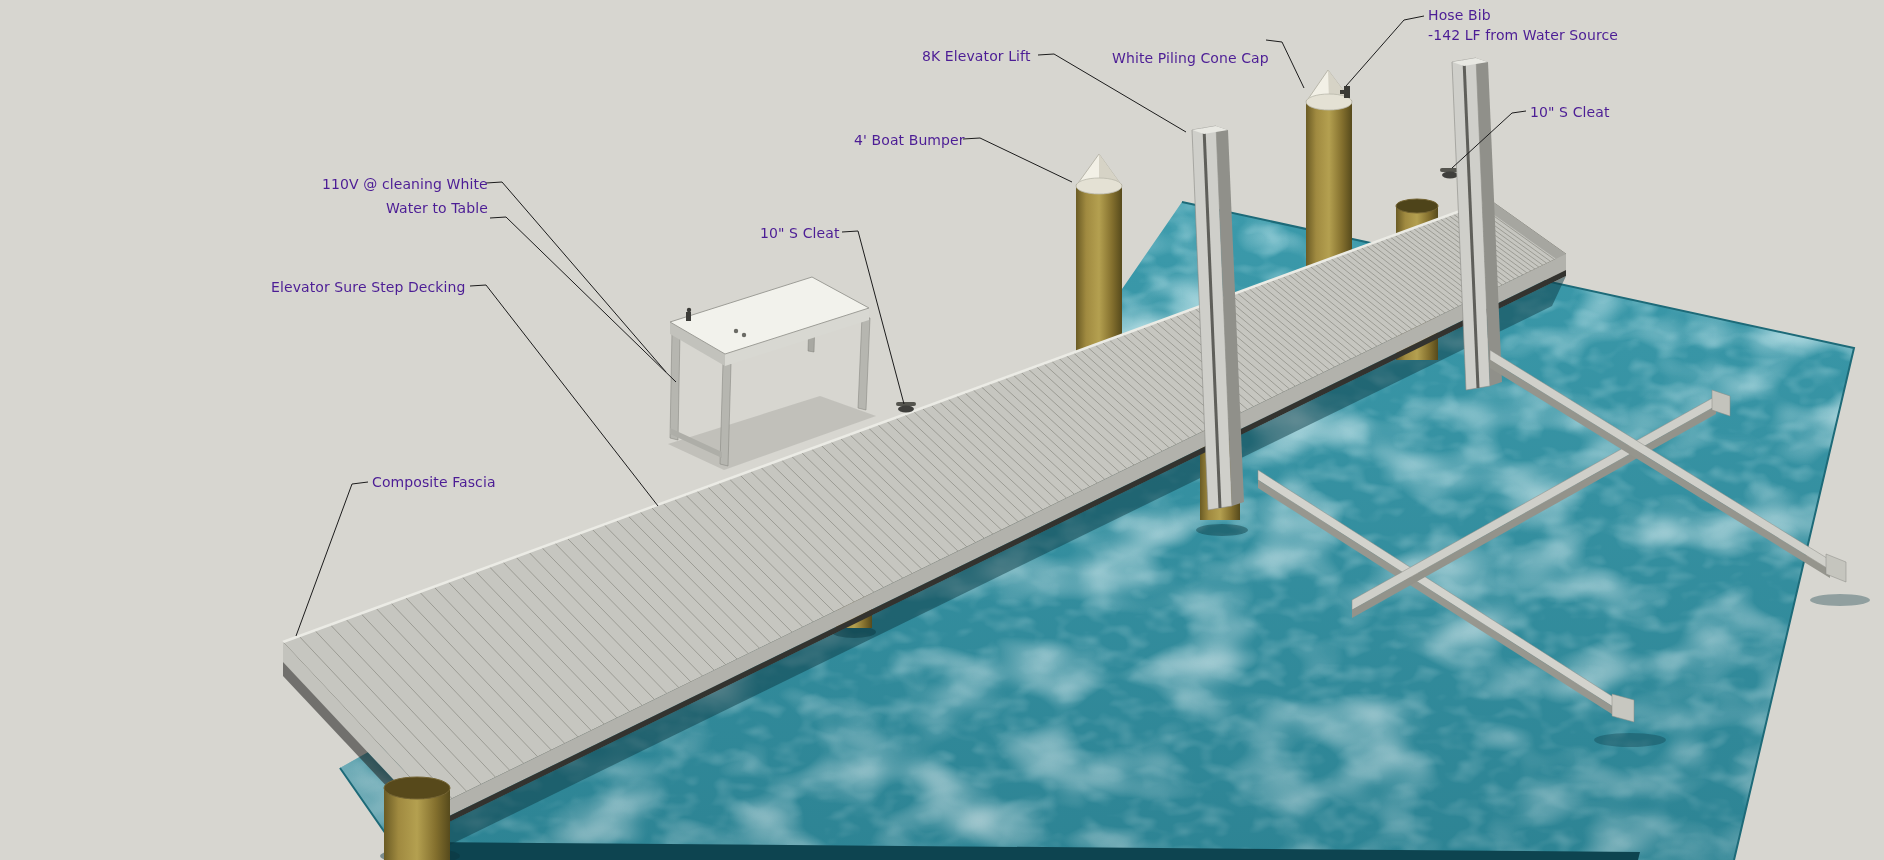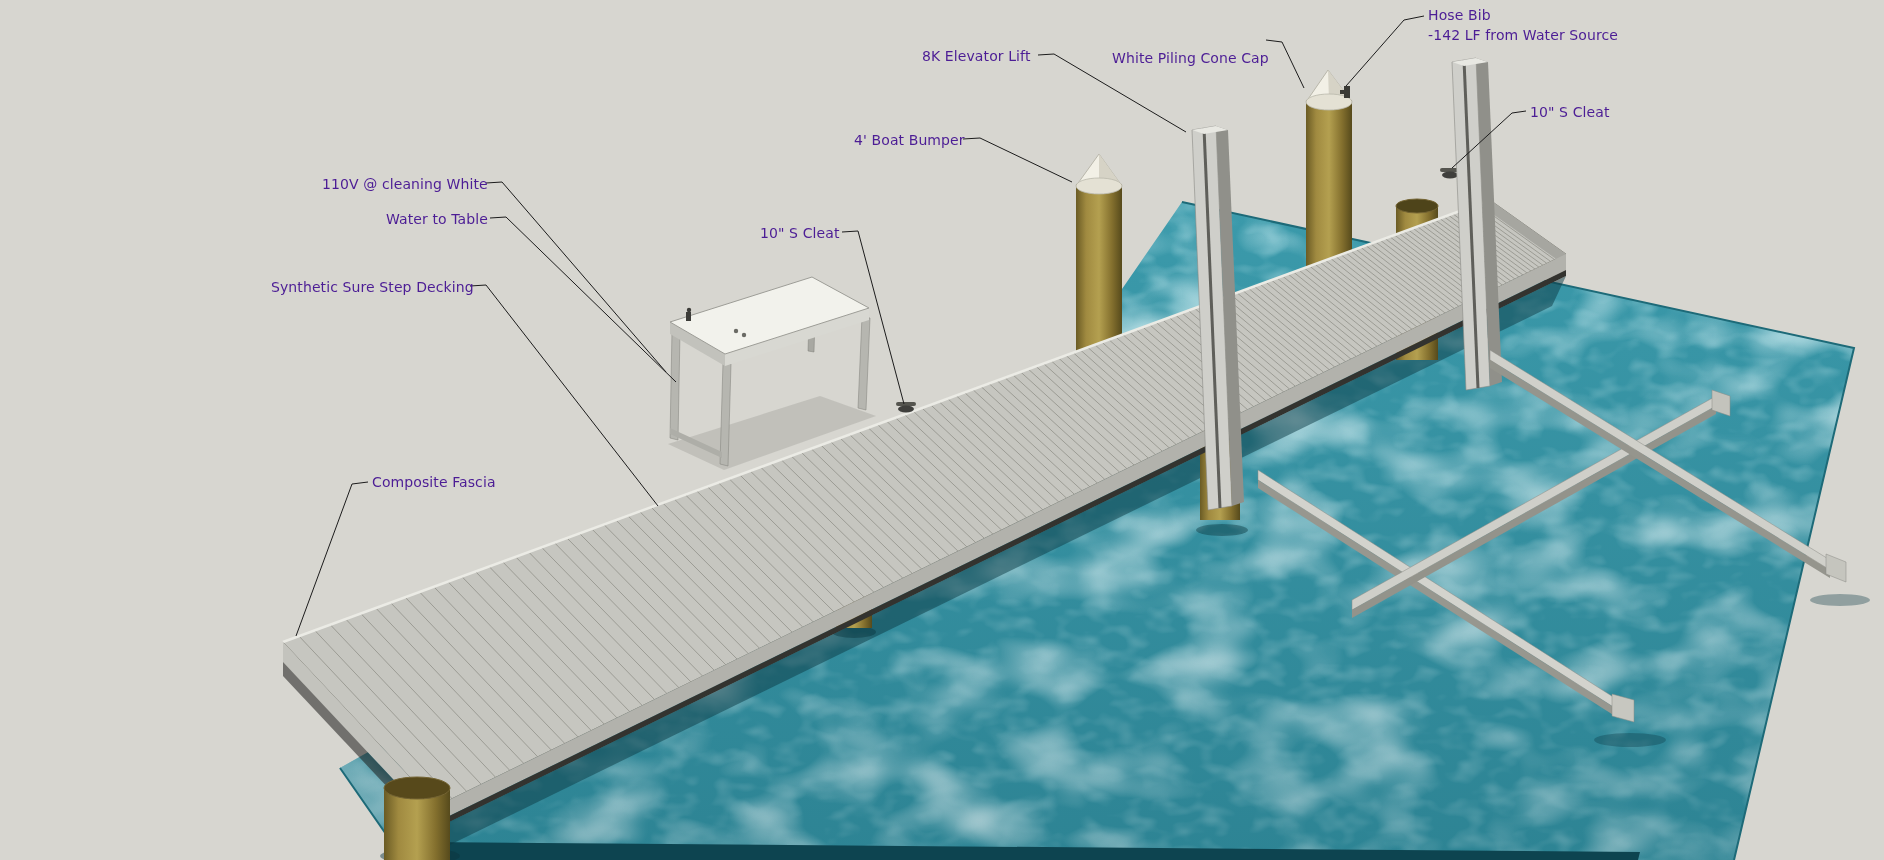--- a/index.html
+++ b/index.html
@@ -173,18 +173,18 @@
 
 <div class="lbl" style="left:1428px;top:5px">
   <span>Hose Bib</span>
   <span class="indent">-142 LF from Water Source</span>
 </div>
 <div class="lbl" style="left:1112px;top:48px">White Piling Cone Cap</div>
 <div class="lbl" style="left:922px;top:46px">8K Elevator Lift</div>
 <div class="lbl" style="left:1530px;top:102px">10" S Cleat</div>
 <div class="lbl" style="left:854px;top:130px">4' Boat Bumper</div>
 <div class="lbl" style="left:322px;top:174px">110V @ cleaning White</div>
-<div class="lbl" style="left:386px;top:209px">Water to Table</div>
+<div class="lbl" style="left:386px;top:198px">Water to Table</div>
 <div class="lbl" style="left:760px;top:223px">10" S Cleat</div>
-<div class="lbl" style="left:271px;top:277px">Synthetic Sure Step Decking</div>
+<div class="lbl" style="left:271px;top:277px">Elevator Sure Step Decking</div>
 <div class="lbl" style="left:372px;top:472px">Composite Fascia</div>
 
 </div>
 
 </body></html>

